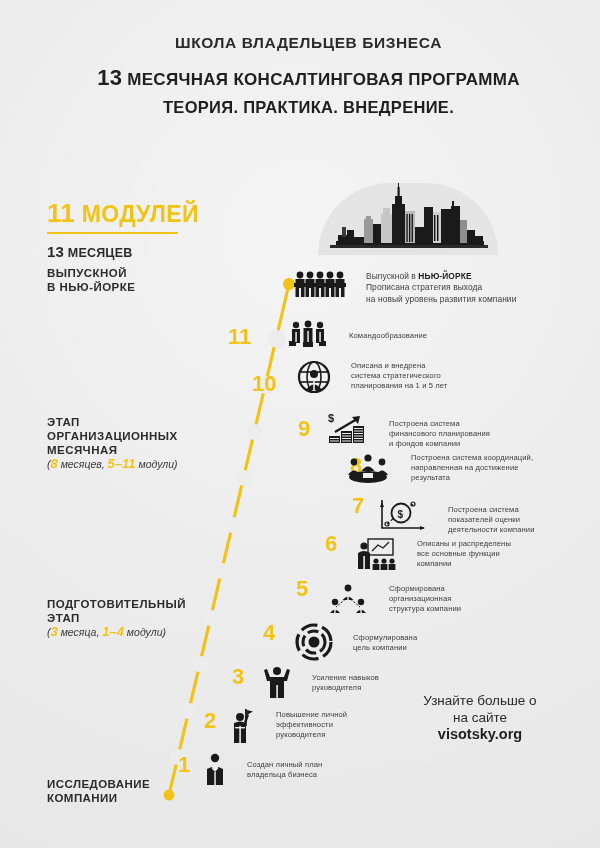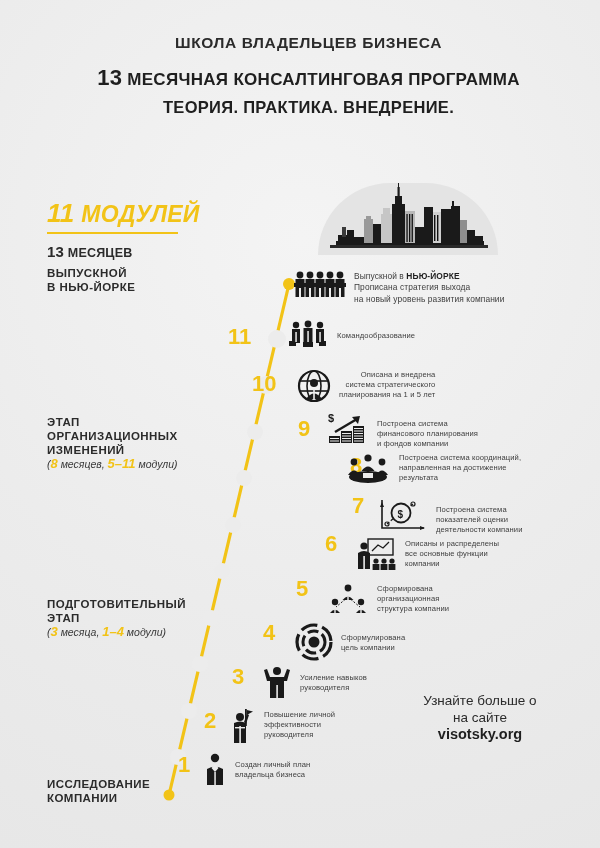--- a/index.html
+++ b/index.html
@@ -24,42 +24,42 @@
   .h-third{margin-top:7px;font-size:16.5px;font-weight:bold;letter-spacing:.3px;color:#1f1f1f;}
 
   
   .city-wrap{position:absolute;left:318px;top:183px;width:180px;height:72px;overflow:hidden;}
   .city-dome{position:absolute;left:0;top:0;width:180px;height:144px;border-radius:90px;
     background:#e4e4e4;}
   .city-svg{position:absolute;left:0;top:0;}
 
   
   .modules{position:absolute;left:47px;top:198px;}
-  .modules .line1{font-size:23px;font-weight:bold;color:#F2C317;letter-spacing:.3px;font-style:italic;}
+  .modules .line1{font-size:23px;font-weight:bold;color:#F2C317;letter-spacing:.3px;}
   .modules .line1 .num{font-size:26px;}
   .modules .rule{width:131px;height:2px;background:#F2C317;margin-top:3px;}
   .modules .line2{margin-top:9px;font-size:12.5px;font-weight:bold;color:#2b2b2b;letter-spacing:.2px;}
   .modules .line2 .num{font-size:15px;}
 
   .stage-lbl{position:absolute;left:47px;font-size:11.5px;font-weight:bold;color:#2b2b2b;
     letter-spacing:.45px;line-height:14px;}
   .stage-lbl .meta{font-size:10.5px;font-weight:normal;color:#3a3a3a;letter-spacing:0;font-style:italic;}
   .stage-lbl .meta .y{color:#F2C317;font-weight:bold;font-size:13px;}
   #lbl-grad{top:266px;}
   #lbl-org{top:415px;}
   #lbl-prep{top:597px;}
   #lbl-research{top:777px;}
 
   
   .timeline{position:absolute;left:0;top:0;width:600px;height:848px;pointer-events:none;}
 
   .tl-num{position:absolute;font-size:22px;font-weight:bold;color:#F2C317;line-height:1;}
 
   
-  .step{position:absolute;display:flex;align-items:flex-start;gap:8px;}
+  .step{position:absolute;display:flex;align-items:flex-start;gap:20px;}
   .step .ico{flex:0 0 auto;display:block;}
   .step .txt{font-size:7.6px;line-height:10.2px;color:#3d3d3d;letter-spacing:.1px;padding-top:1px;}
   .step .txt b{font-weight:bold;color:#1f1f1f;}
   .step.big .txt{font-size:8.4px;line-height:11.4px;}
 
   
   .cta{position:absolute;left:380px;top:692px;width:200px;text-align:center;line-height:17px;}
   .cta .l1{font-size:13.5px;color:#2b2b2b;}
   .cta .l2{font-size:14.5px;font-weight:bold;color:#1f1f1f;}
   .cta .l3{font-size:13.5px;color:#2b2b2b;}
@@ -136,21 +136,21 @@
   </div>
 
   <div class="stage-lbl" id="lbl-grad">
     <div>ВЫПУСКНОЙ</div>
     <div>В НЬЮ-ЙОРКЕ</div>
   </div>
 
   <div class="stage-lbl" id="lbl-org">
     <div>ЭТАП</div>
     <div>ОРГАНИЗАЦИОННЫХ</div>
-    <div>ИЗМЕНЕНИЙ</div>
+    <div>МЕСЯЧНАЯ</div>
     <div class="meta"><span>(</span><span class="y">8</span><span> месяцев, </span><span class="y">5–11</span><span> модули)</span></div>
   </div>
 
   <div class="stage-lbl" id="lbl-prep">
     <div>ПОДГОТОВИТЕЛЬНЫЙ</div>
     <div>ЭТАП</div>
     <div class="meta"><span>(</span><span class="y">3</span><span> месяца, </span><span class="y">1–4</span><span> модули)</span></div>
   </div>
 
   <div class="stage-lbl" id="lbl-research">
@@ -236,21 +236,21 @@
       </g>
       <g fill="#ececec">
         <rect x="8.3" y="12" width="1.5" height="10"></rect>
         <rect x="20.3" y="11" width="1.5" height="11"></rect>
         <rect x="32.3" y="12" width="1.5" height="10"></rect>
       </g>
     </svg>
     <div class="txt" style="padding-top:11px">Командообразование</div>
   </div>
 
-  <div class="step" style="left:297px;top:369px;text-align:right;">
+  <div class="step" style="left:297px;top:360px;">
     <svg class="ico" width="34" height="34" viewBox="0 0 34 34">
       <circle cx="17" cy="17" r="15" fill="none" stroke="#1a1a1a" stroke-width="2.2"></circle>
       <ellipse cx="17" cy="17" rx="7" ry="15" fill="none" stroke="#1a1a1a" stroke-width="1.6"></ellipse>
       <line x1="2" y1="12" x2="32" y2="12" stroke="#1a1a1a" stroke-width="1.6"></line>
       <line x1="2" y1="22" x2="32" y2="22" stroke="#1a1a1a" stroke-width="1.6"></line>
       <g fill="#1a1a1a">
         <circle cx="17" cy="14" r="4"></circle>
         <path d="M9,30 q8,-11 16,0 z"></path>
       </g>
       <rect x="16.2" y="20" width="1.6" height="10" fill="#ececec"></rect>

